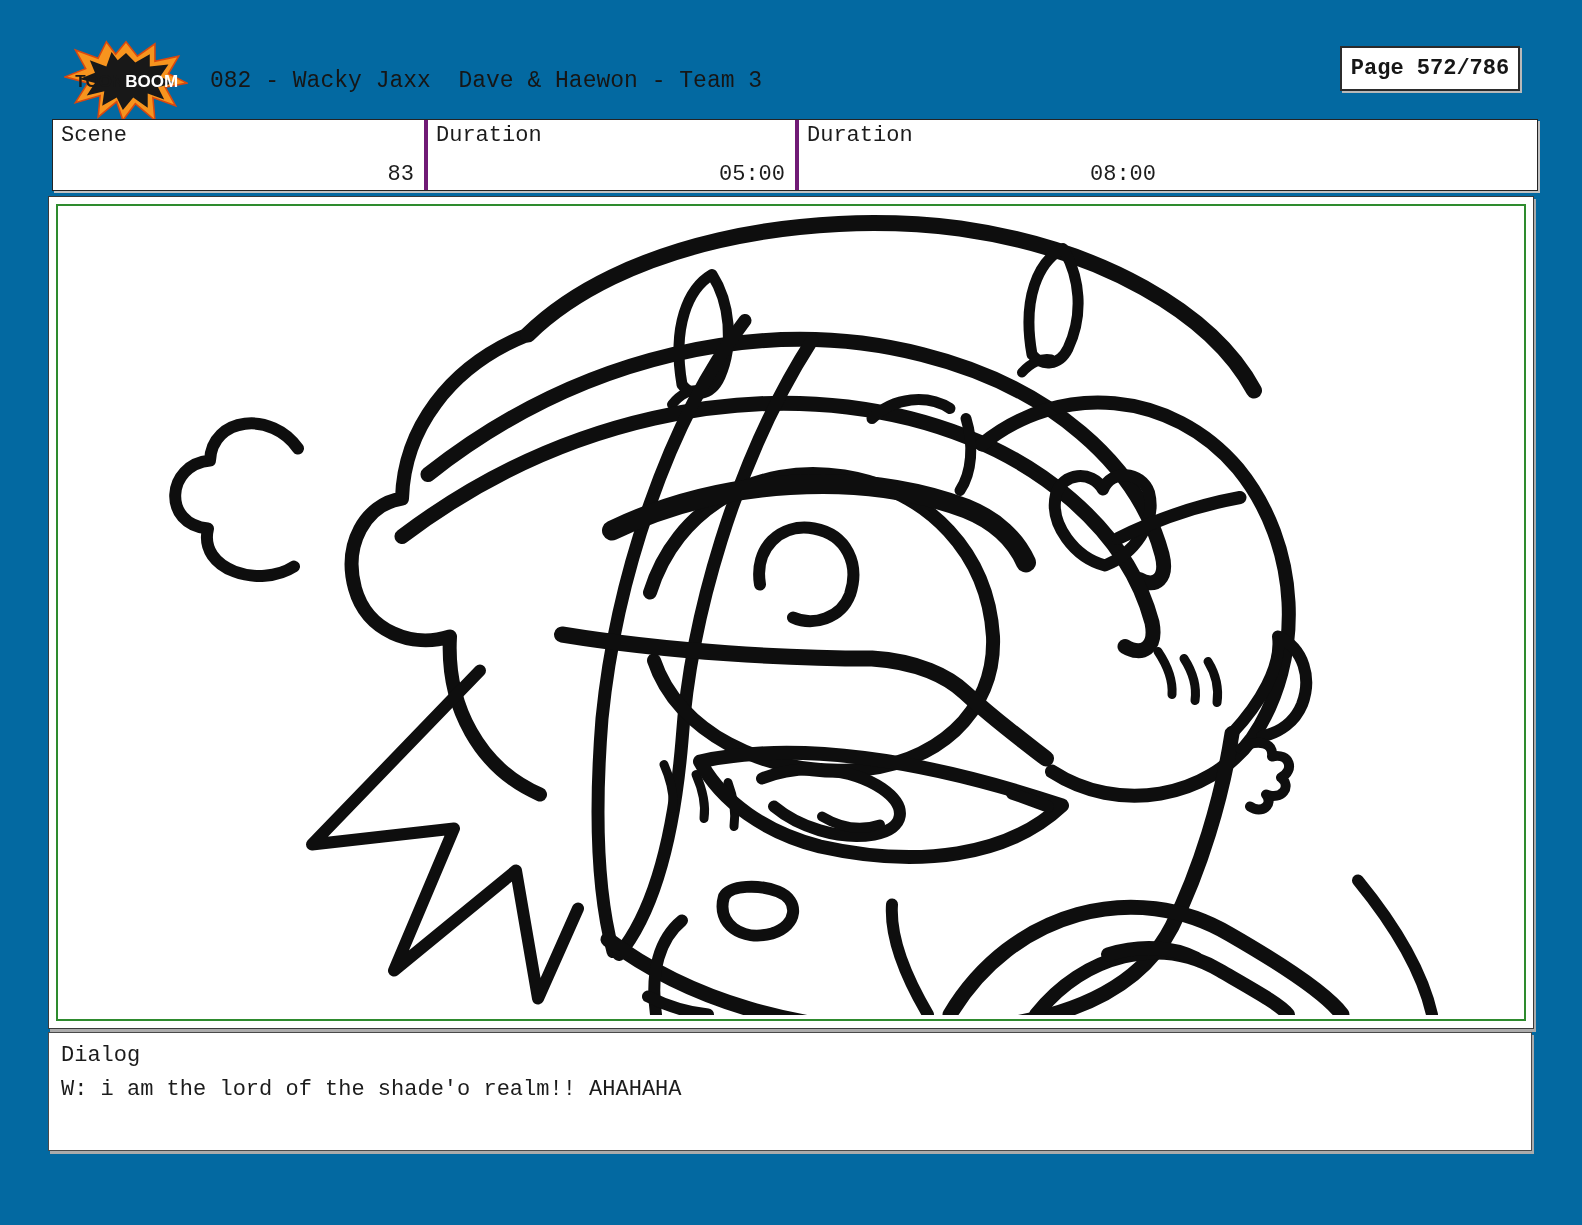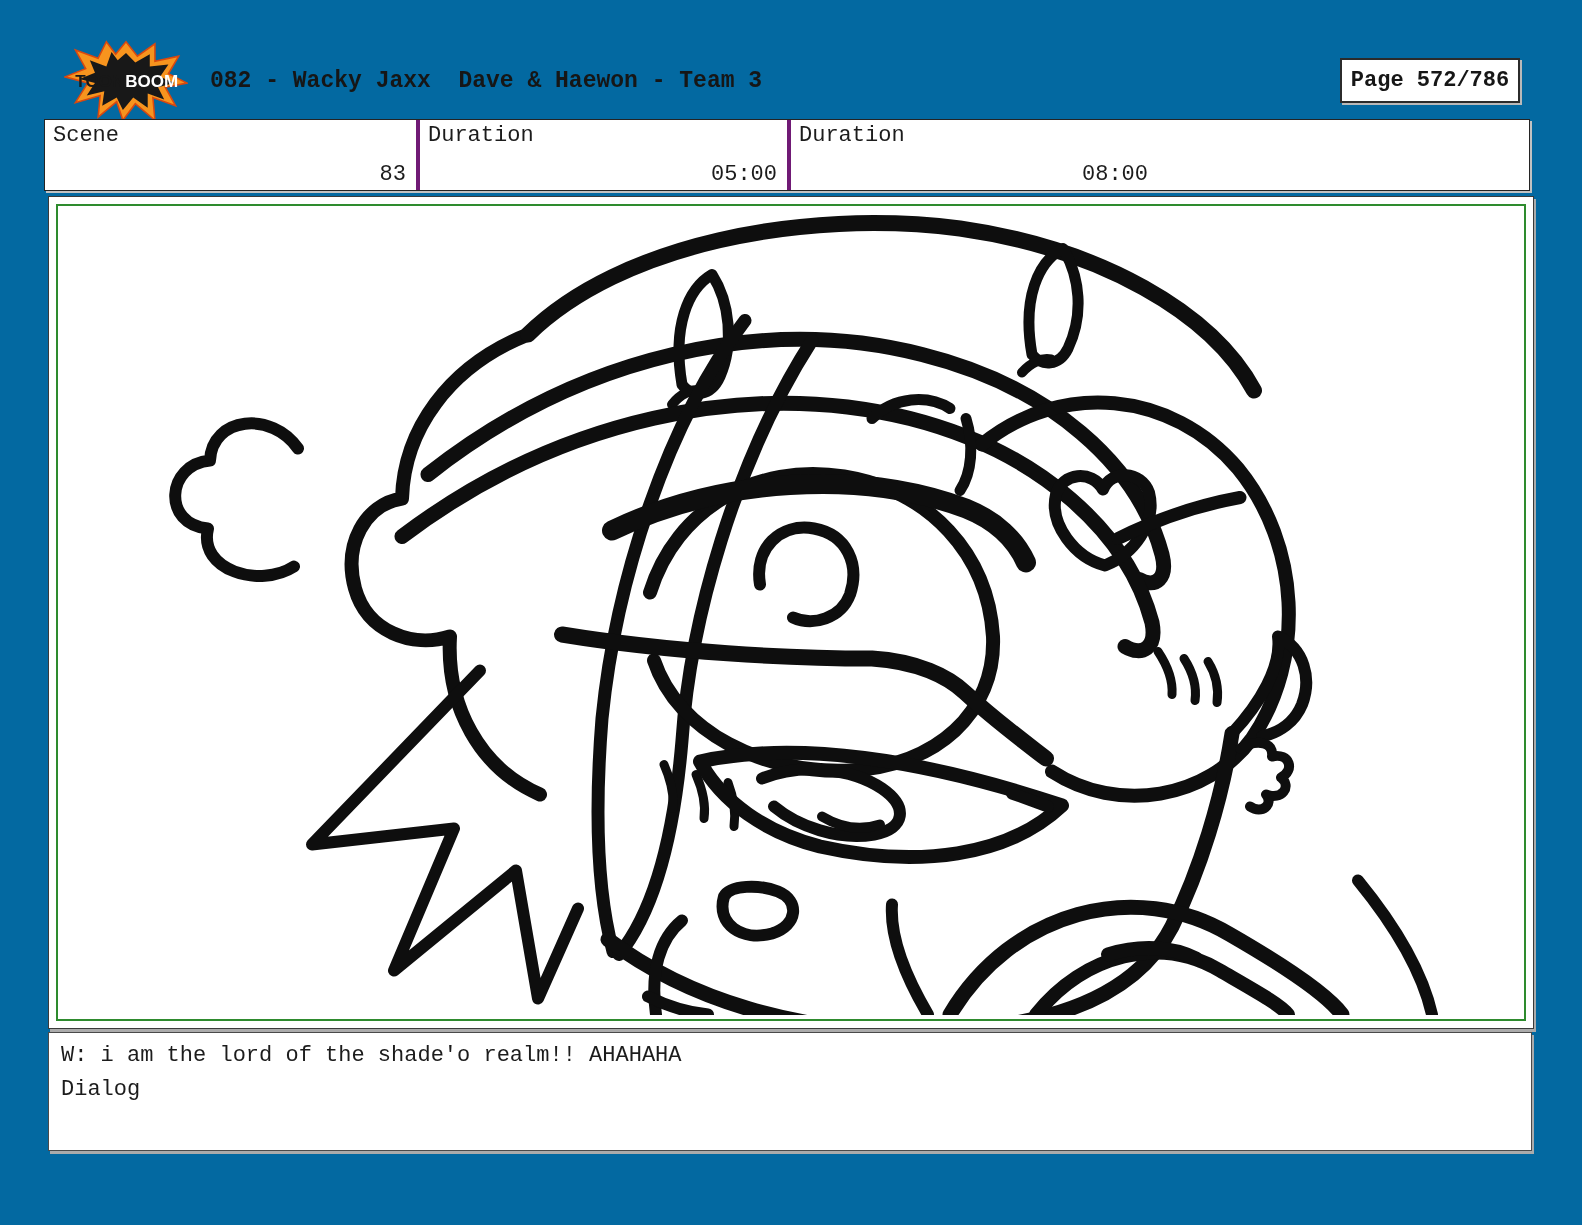--- a/index.html
+++ b/index.html
@@ -3,32 +3,32 @@
 <meta charset="utf-8">
 <style>
   html,body{margin:0;padding:0;background:#ffffff;}
   .page{
     position:relative;width:1582px;height:1225px;background:#0369a1;overflow:hidden;
     font-family:"Liberation Mono","DejaVu Sans Mono",monospace;color:#111;
   }
   
   .logo{position:absolute;left:64px;top:40px;width:124px;height:82px;}
   .title{
-    position:absolute;left:210px;top:68px;font-size:23px;font-weight:bold;
+    position:absolute;left:210px;top:68px;font-size:23px;font-weight:normal;
     white-space:pre;letter-spacing:0px;color:#161616;
   }
   .page-box{
-    position:absolute;left:1340px;top:58px;width:176px;height:41px;
+    position:absolute;left:1340px;top:46px;width:176px;height:41px;
     border:2px solid #2b2b2b;box-shadow:2px 2px 0 #b9b9b9;background:#fff;
     display:flex;align-items:center;justify-content:center;
     font-size:22px;font-weight:bold;color:#161616;
   }
   
   .info-table{
-    position:absolute;left:44px;top:119px;width:1484px;height:70px;
+    position:absolute;left:52px;top:119px;width:1484px;height:70px;
     display:grid;grid-template-columns:repeat(4,1fr);
     border:1px solid #242424;background:#fff;box-shadow:2px 2px 0 #c2c2c2;
   }
   .info-cell{position:relative;border-left:4px solid #701a75;}
   .info-cell:first-child{border-left:none;}
   .info-label{position:absolute;top:3px;left:8px;font-size:22px;color:#1c1c1c;}
   .info-value{position:absolute;bottom:3px;right:10px;font-size:22px;color:#1c1c1c;margin-left:13px;}
   
   .panel{
     position:absolute;left:48px;top:196px;width:1484px;height:831px;
@@ -142,17 +142,17 @@
 
         <path stroke-width="15" d="M 890,806 C 952,702 1076,670 1170,726 C 1236,764 1270,790 1282,806"></path>
         <path stroke-width="14" d="M 976,806 C 1024,746 1100,726 1160,762 C 1198,784 1220,796 1228,806"></path>
         <path stroke-width="14" d="M 1048,746 C 1080,736 1112,738 1136,750"></path>
         <path stroke-width="12" d="M 1298,672 C 1334,716 1362,762 1372,806"></path>
       </g>
     </svg>
   </div>
 
   <div class="dialog-box">
+    <div class="dialog-line">Dialog</div>
     <div class="dialog-line">W: i am the lord of the shade'o realm!! AHAHAHA</div>
-    <div class="dialog-line">Dialog</div>
   </div>
 
 </div>
 
 </body></html>

